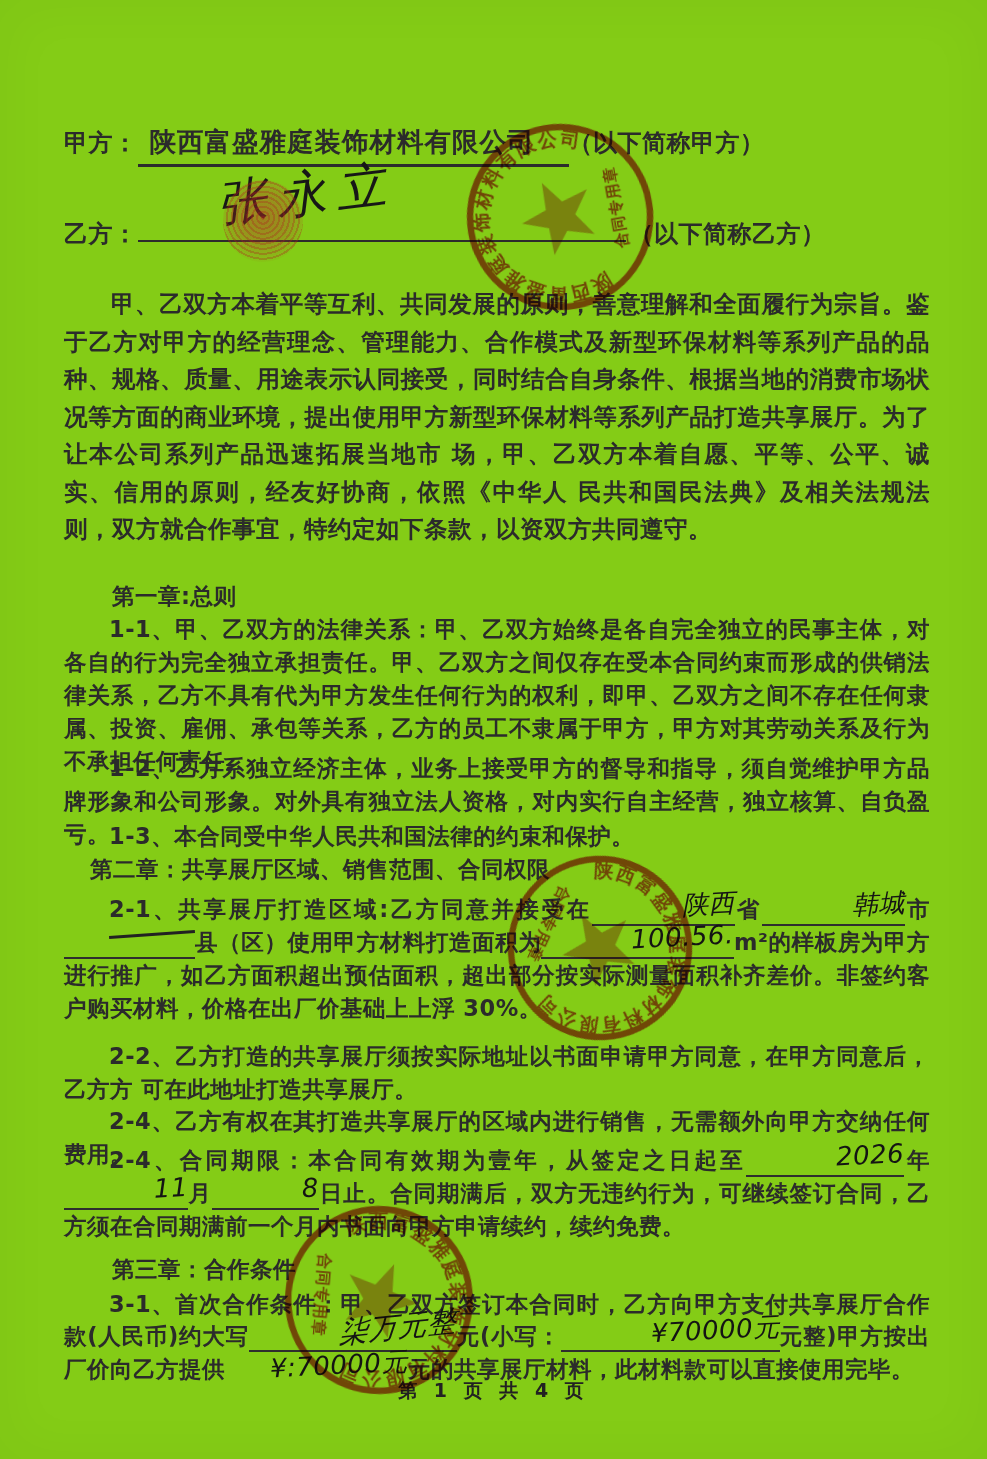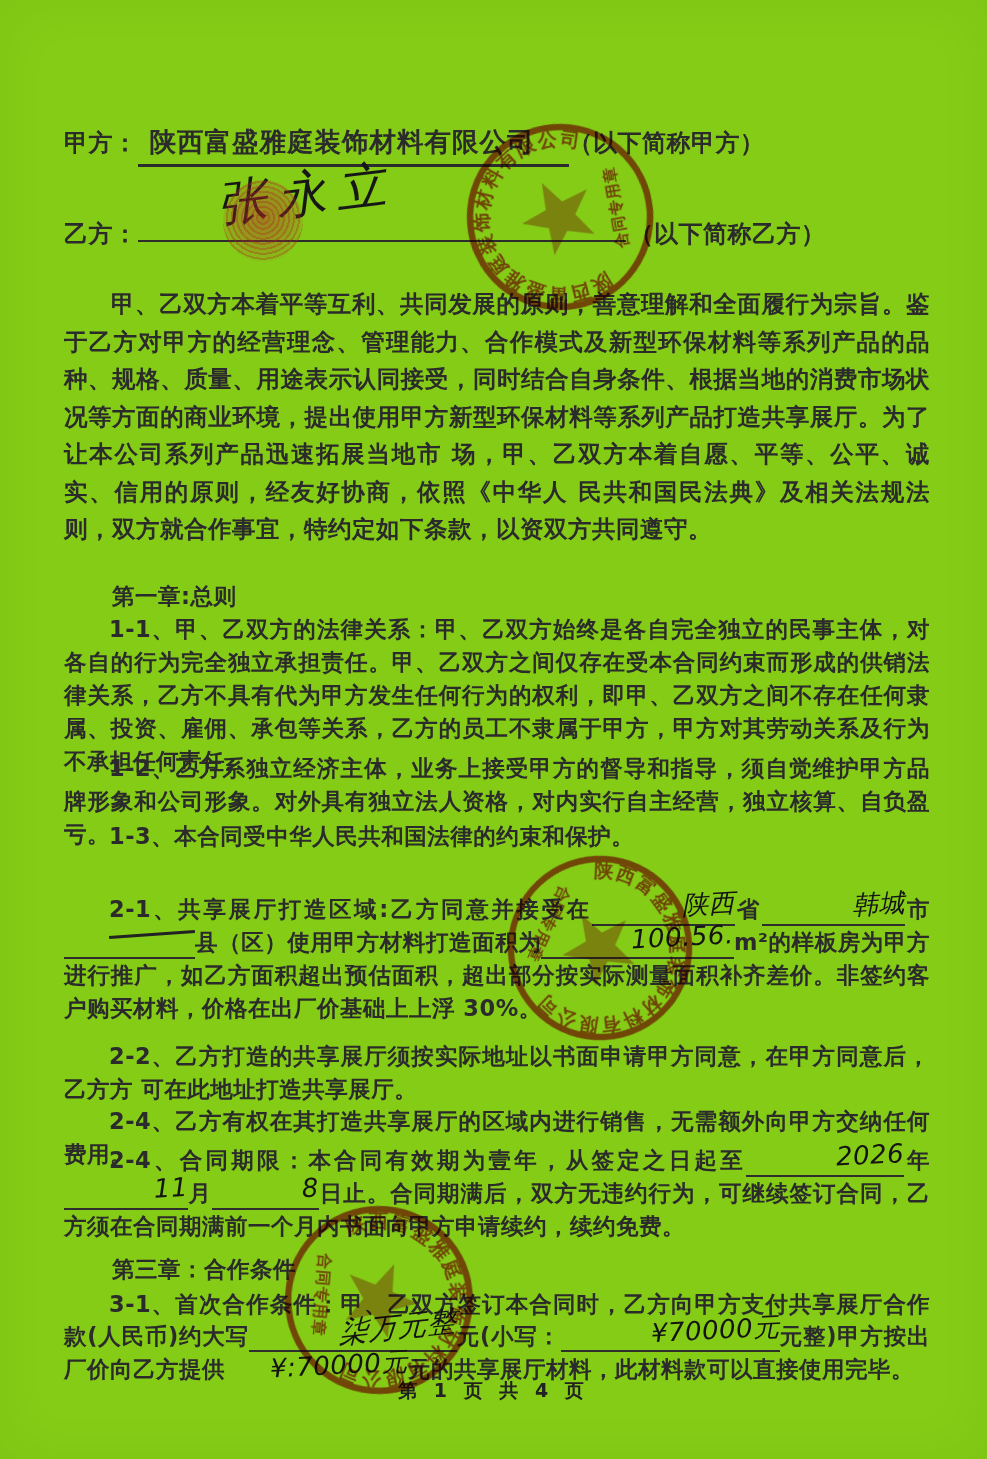--- a/index.html
+++ b/index.html
@@ -83,20 +83,21 @@
 
   <div class="fingerprint"></div>
 
   <div class="blk opening indent" style="top:286px;">甲、乙双方本着平等互利、共同发展的原则，善意理解和全面履行为宗旨。鉴于乙方对甲方的经营理念、管理能力、合作模式及新型环保材料等系列产品的品种、规格、质量、用途表示认同接受，同时结合自身条件、根据当地的消费市场状况等方面的商业环境，提出使用甲方新型环保材料等系列产品打造共享展厅。为了让本公司系列产品迅速拓展当地市 场，甲、乙双方本着自愿、平等、公平、诚实、信用的原则，经友好协商，依照《中华人 民共和国民法典》及相关法规法则，双方就合作事宜，特约定如下条款，以资双方共同遵守。</div>
 
   <div class="blk heading" style="top:580px;">第一章:总则</div>
   <div class="blk indent" style="top:613px;">1-1、甲、乙双方的法律关系：甲、乙双方始终是各自完全独立的民事主体，对各自的行为完全独立承担责任。甲、乙双方之间仅存在受本合同约束而形成的供销法律关系，乙方不具有代为甲方发生任何行为的权利，即甲、乙双方之间不存在任何隶属、投资、雇佣、承包等关系，乙方的员工不隶属于甲方，甲方对其劳动关系及行为不承担任何责任。</div>
   <div class="blk indent" style="top:752px;">1-2、乙方系独立经济主体，业务上接受甲方的督导和指导，须自觉维护甲方品牌形象和公司形象。对外具有独立法人资格，对内实行自主经营，独立核算、自负盈亏。</div>
   <div class="blk indent" style="top:820px;">1-3、本合同受中华人民共和国法律的约束和保护。</div>
 
+  <div class="blk heading" style="top:853px;padding-left:26px;">第二章：共享展厅区域、销售范围、合同权限</div>
   <div class="blk indent" style="top:893px;">
     <span>2-1、共享展厅打造区域:乙方同意并接受在</span><span class="fill" style="min-width:118px;"><span class="hw">陕西</span></span><span>省</span><span class="fill" style="min-width:108px;"><span class="hw">韩城</span></span><span>市</span><span class="fill" style="min-width:84px;"><span class="hw-dash"></span></span><span>县（区）使用甲方材料打造面积为</span><span class="fill" style="min-width:96px;"><span class="hw">100.56.</span></span><span>m²</span><span>的样板房为甲方进行推广，如乙方面积超出预估面积，超出部分按实际测量面积补齐差价。非签约客户购买材料，价格在出厂价基础上上浮 30%。</span>
   </div>
   <div class="blk indent" style="top:1040px;">2-2、乙方打造的共享展厅须按实际地址以书面申请甲方同意，在甲方同意后，乙方方 可在此地址打造共享展厅。</div>
   <div class="blk indent" style="top:1105px;">2-4、乙方有权在其打造共享展厅的区域内进行销售，无需额外向甲方交纳任何费用。</div>
   <div class="blk indent" style="top:1144px;">
     <span>2-4、合同期限：本合同有效期为壹年，从签定之日起至</span><span class="fill" style="min-width:70px;"><span class="hw">2026</span></span><span>年</span><span class="fill" style="min-width:56px;"><span class="hw">11</span></span><span>月</span><span class="fill" style="min-width:48px;"><span class="hw">8</span></span><span>日止。</span><span>合同期满后，双方无违约行为，可继续签订合同，乙方须在合同期满前一个月内书面向甲方申请续约，续约免费。</span>
   </div>
 
   <div class="blk heading" style="top:1253px;">第三章：合作条件</div>

